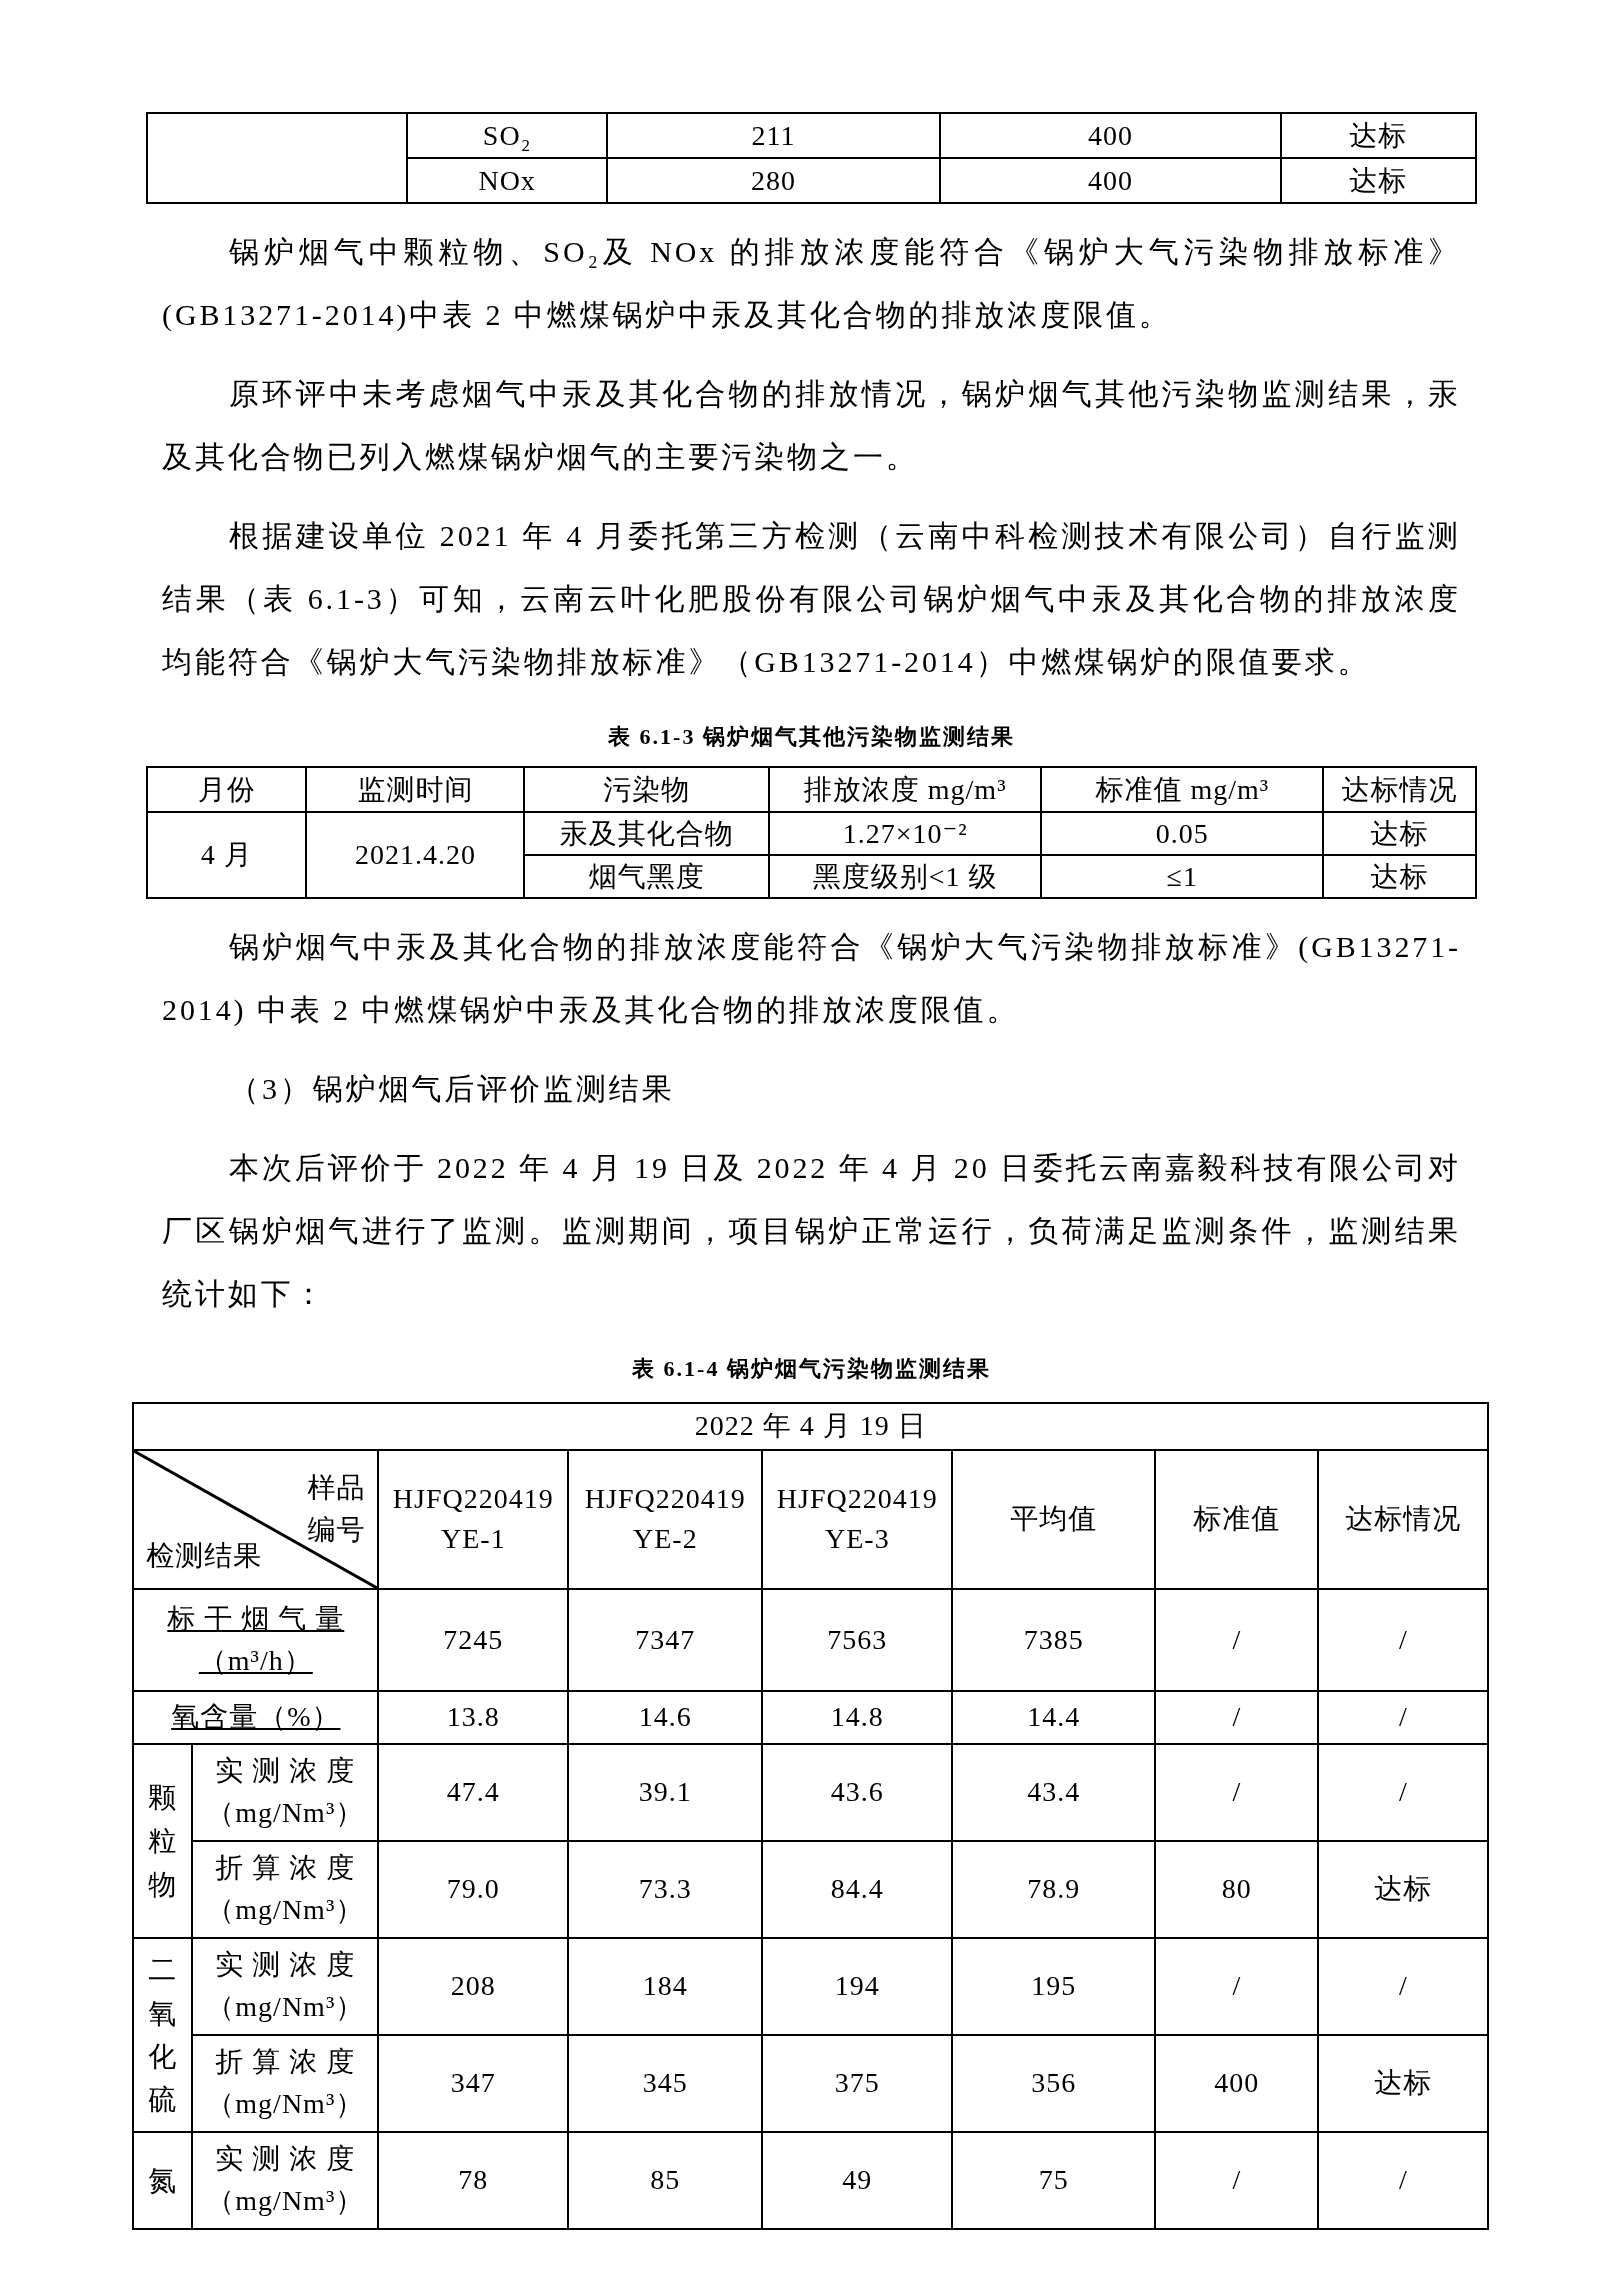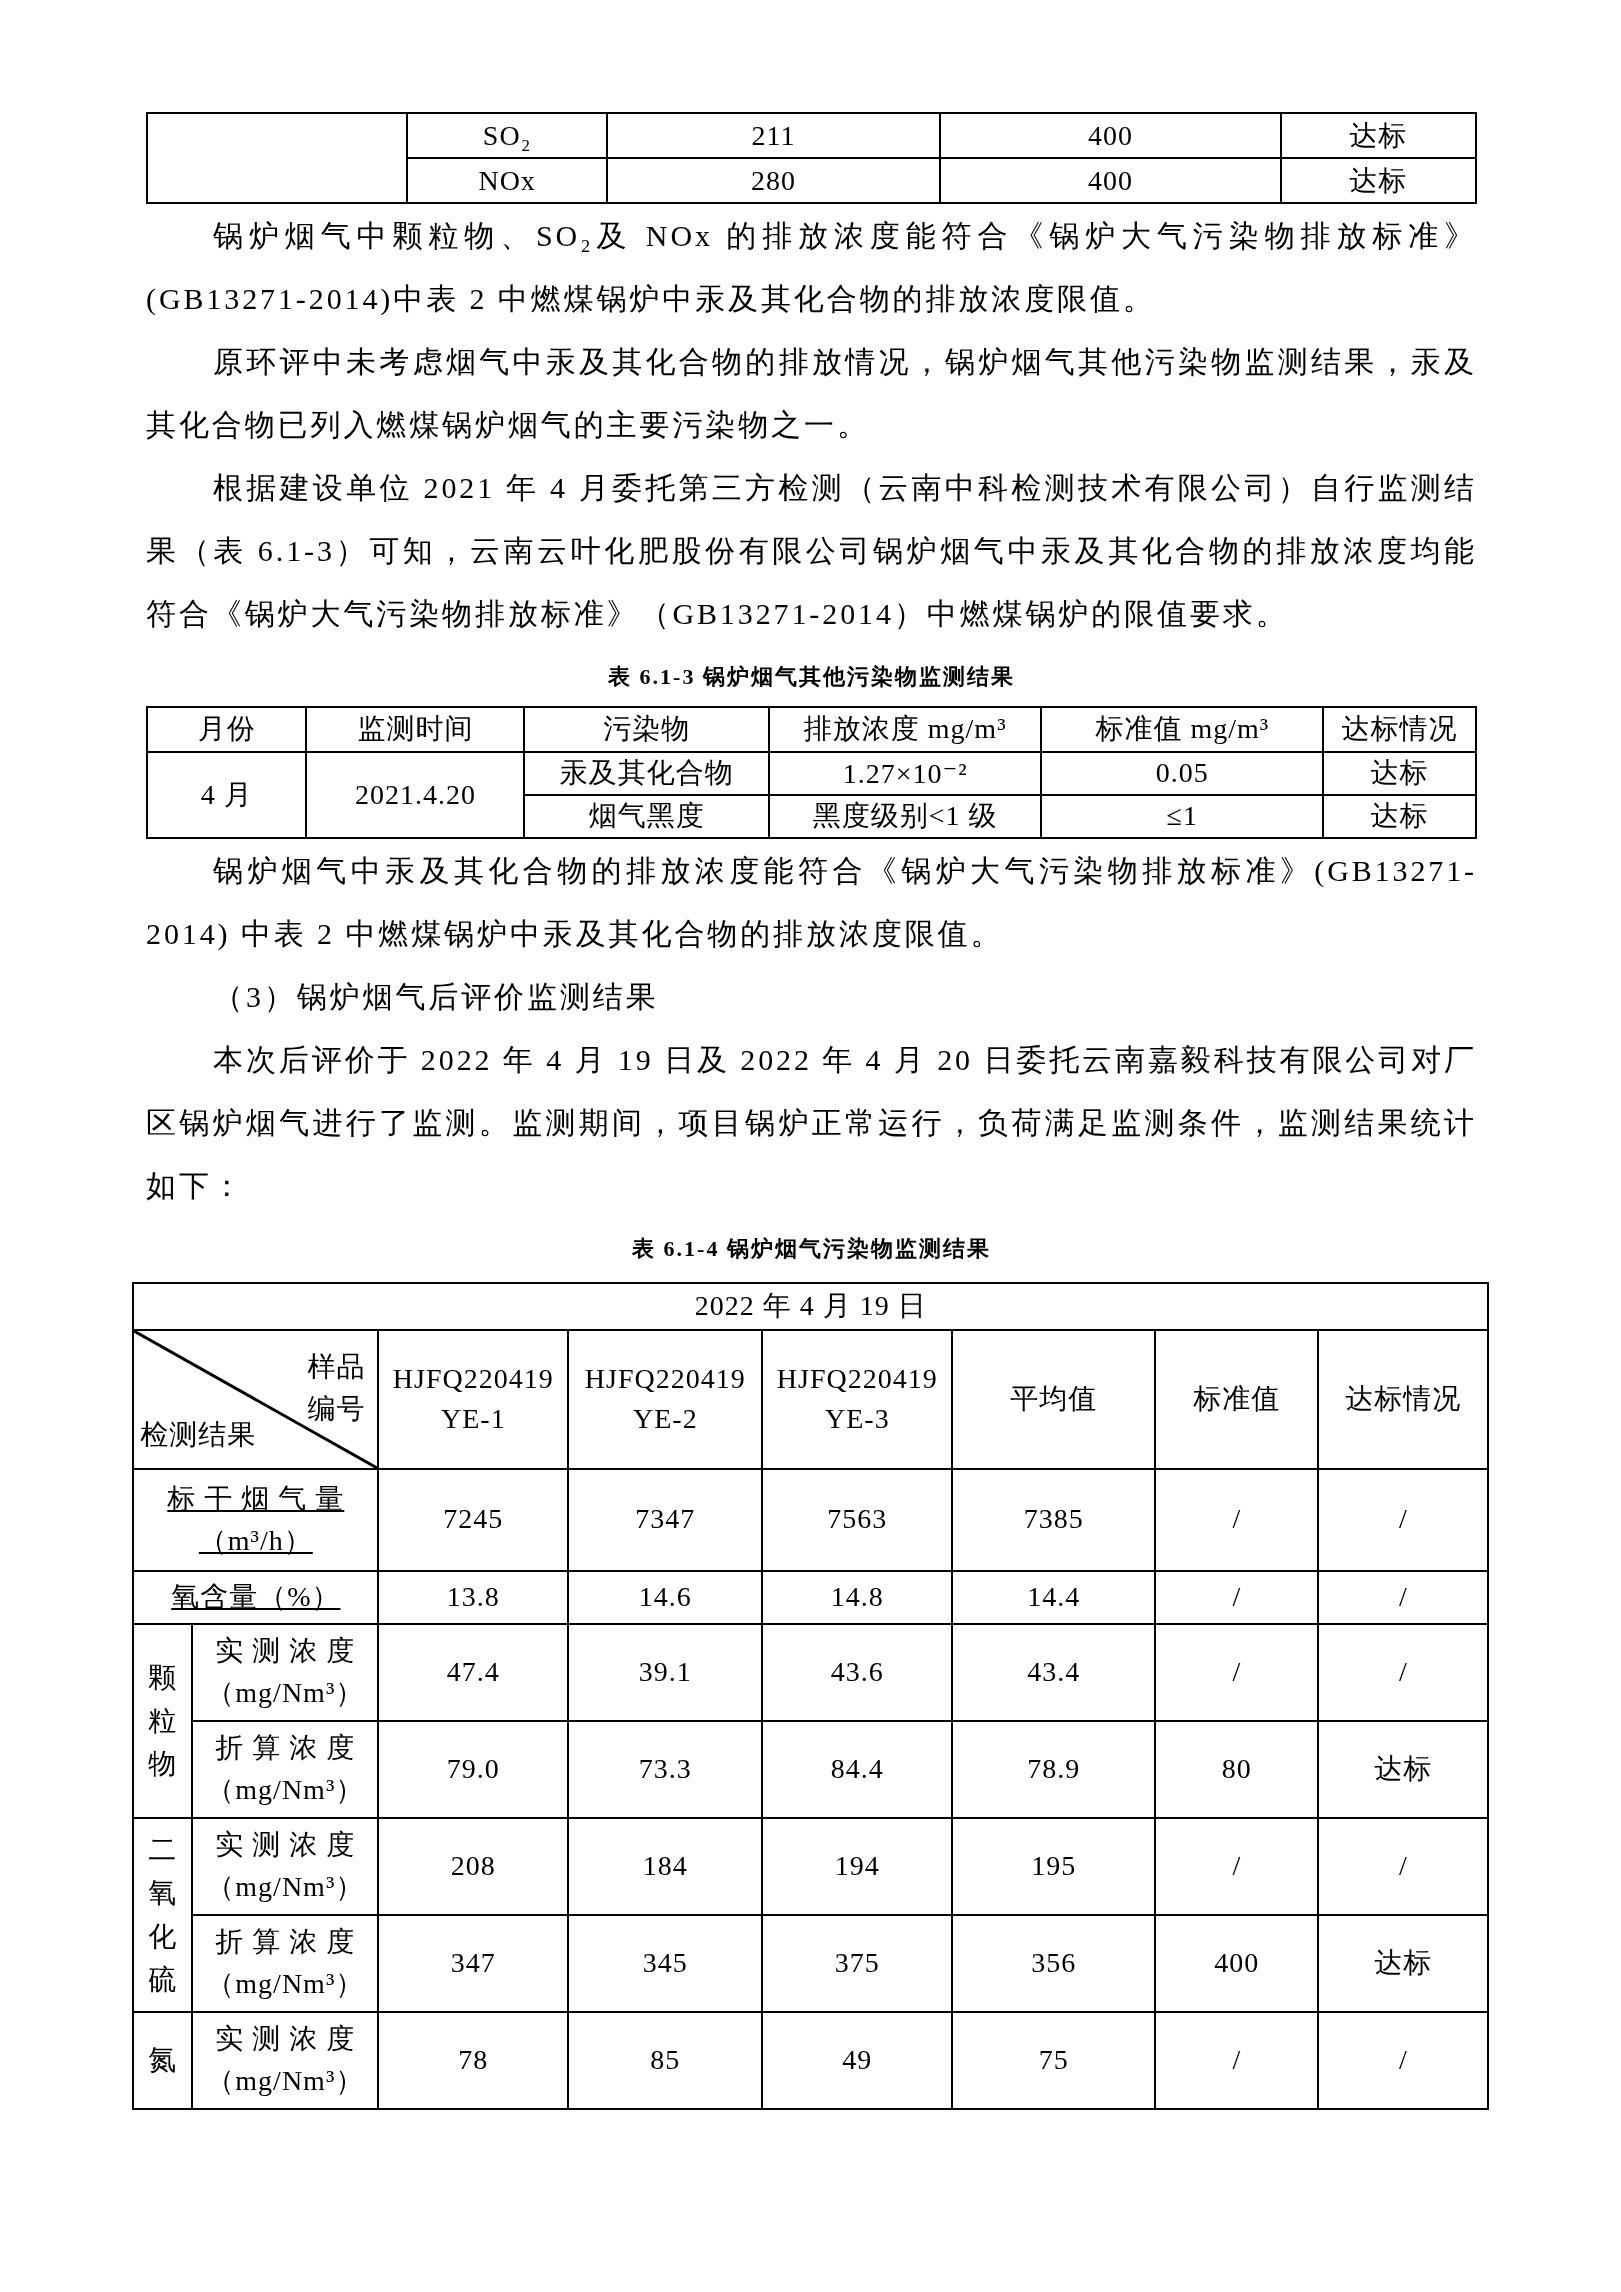--- a/index.html
+++ b/index.html
@@ -4,21 +4,21 @@
 <style>
   html,body{margin:0;padding:0;background:#ffffff;}
   .page{
     width:1621px;height:2293px;background:#ffffff;color:#000;
     box-sizing:border-box;position:relative;
     padding:112px 144px 0 146px;
     font-family:"Liberation Serif","DejaVu Serif",serif;
   }
   
   .body{
-    margin:0;font-size:30px;line-height:63px;letter-spacing:2.9px;
+    margin:16px;font-size:30px;line-height:63px;letter-spacing:2.9px;
     text-align:justify;text-indent:67px;
   }
   .tbl-title{
     margin:3.9px 0 2px 0;font-size:22px;line-height:55px;font-weight:bold;
     text-align:center;letter-spacing:2px;
   }
   
   table{border-collapse:collapse;table-layout:fixed;}
   td,th{border:2px solid #000;text-align:center;vertical-align:middle;
         font-weight:normal;padding:0;font-size:28px;letter-spacing:1px;
@@ -33,21 +33,21 @@
   .t613 td{height:41px;}
   
   .t614{width:1355px;margin-left:-13.7px;margin-top:5.9px;}
   .t614 td{border-width:2.9px;line-height:1.45;}
   .t614 .lbl{text-align:center;padding:2px 7.8px;line-height:1.5;text-decoration:underline;}
   .t614 .sub{line-height:1.5;}
   .t614 .cat{line-height:1.55;padding:2px 0;}
   .diag{position:relative;padding:0;}
   .diag svg{position:absolute;left:0;top:0;width:100%;height:100%;}
   .diag .d-top{position:absolute;top:15.7px;right:11.8px;text-align:center;line-height:1.5;}
-  .diag .d-bot{position:absolute;bottom:11.8px;left:6px;}
+  .diag .d-bot{position:absolute;bottom:11.8px;left:12px;}
 </style>
 </head>
 <body>
 
 <div class="page">
 
   <table class="t-prev">
     <colgroup>
         <col style="width:19.6%">
         <col style="width:15%">

